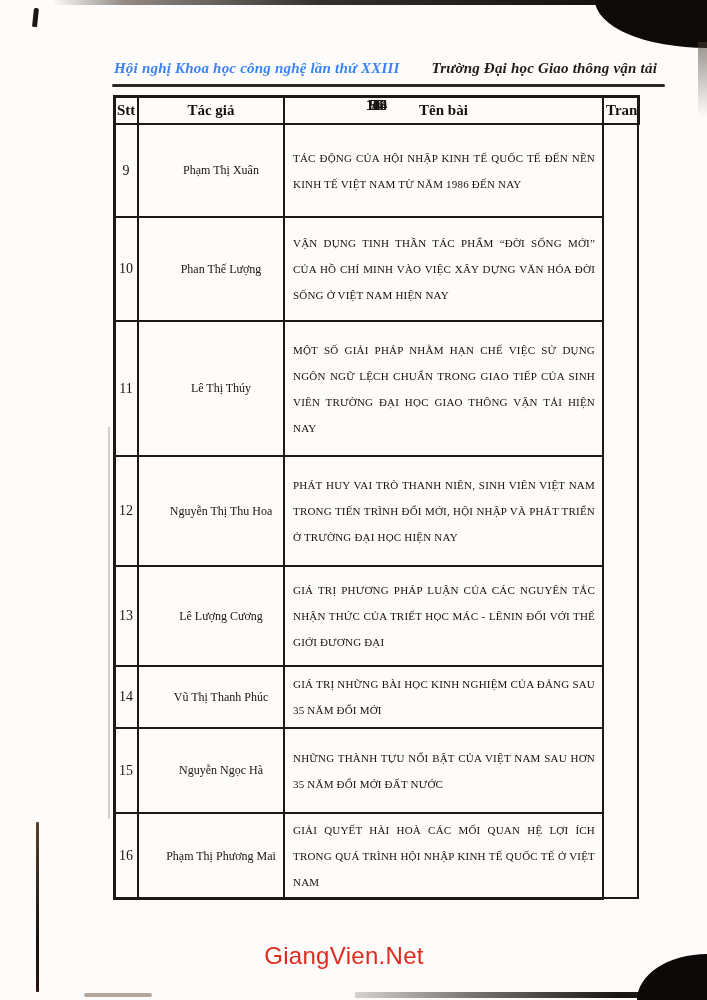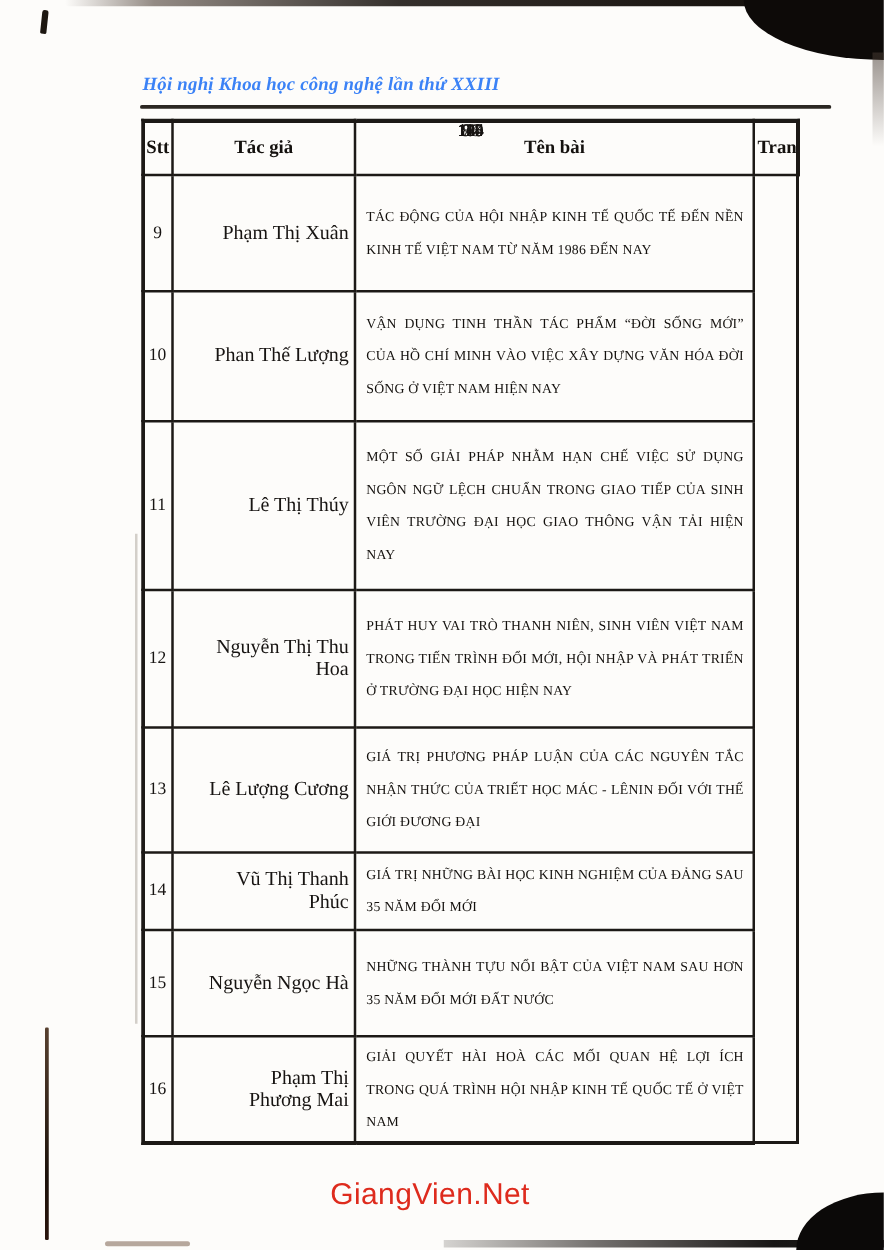--- a/index.html
+++ b/index.html
@@ -34,27 +34,27 @@
   }
   table.toc th, table.toc td{
     border:2px solid #1c1916;
     vertical-align:middle;
     overflow:hidden;
   }
   col.c-stt{width:24px;}
   col.c-author{width:146px;}
   col.c-title{width:319px;}
   col.c-page{width:36px;}
-  tr.head-row{height:44px;}
+  tr.head-row{height:28px;}
   table.toc th{
     font-size:15px;font-weight:bold;text-align:center;padding:0 2px;
     color:#14110e;
   }
   td.stt{font-size:14px;text-align:center;padding:0 1px;}
-  td.author{font-size:16px;text-align:right;padding:0 4px 0 24px;}
+  td.author{font-size:12px;text-align:center;padding:0 4px 0 24px;}
   td.title{
     font-size:11px;line-height:26px;letter-spacing:.2px;
     text-align:justify;text-align-last:left;
     padding:2px 7px 2px 8px;color:#14110e;
   }
   td.page{font-size:14px;text-align:center;padding:0 1px;}
   
   tbody tr:nth-child(1){height:93px;}
   tbody tr:nth-child(2){height:104px;}
   tbody tr:nth-child(3){height:135px;}
@@ -128,20 +128,21 @@
   <div class="artifact corner-tr"></div>
   <div class="artifact edge-shadow-r"></div>
   <div class="artifact tick-tl"></div>
   <div class="artifact fold-line"></div>
   <div class="artifact left-line"></div>
   <div class="artifact bottom-strip"></div>
   <div class="artifact smudge-bl"></div>
   <div class="artifact corner-br"></div>
 
   <div class="running-header-left">Hội nghị Khoa học công nghệ lần thứ XXIII</div>
+  <div class="running-header-right">Trường Đại học Giao thông vận tải</div>
   <div class="header-rule"></div>
 
   <table class="toc">
     <colgroup>
       <col class="c-stt">
         <col class="c-author">
         <col class="c-title">
         <col class="c-page">
     </colgroup>
     <thead>

